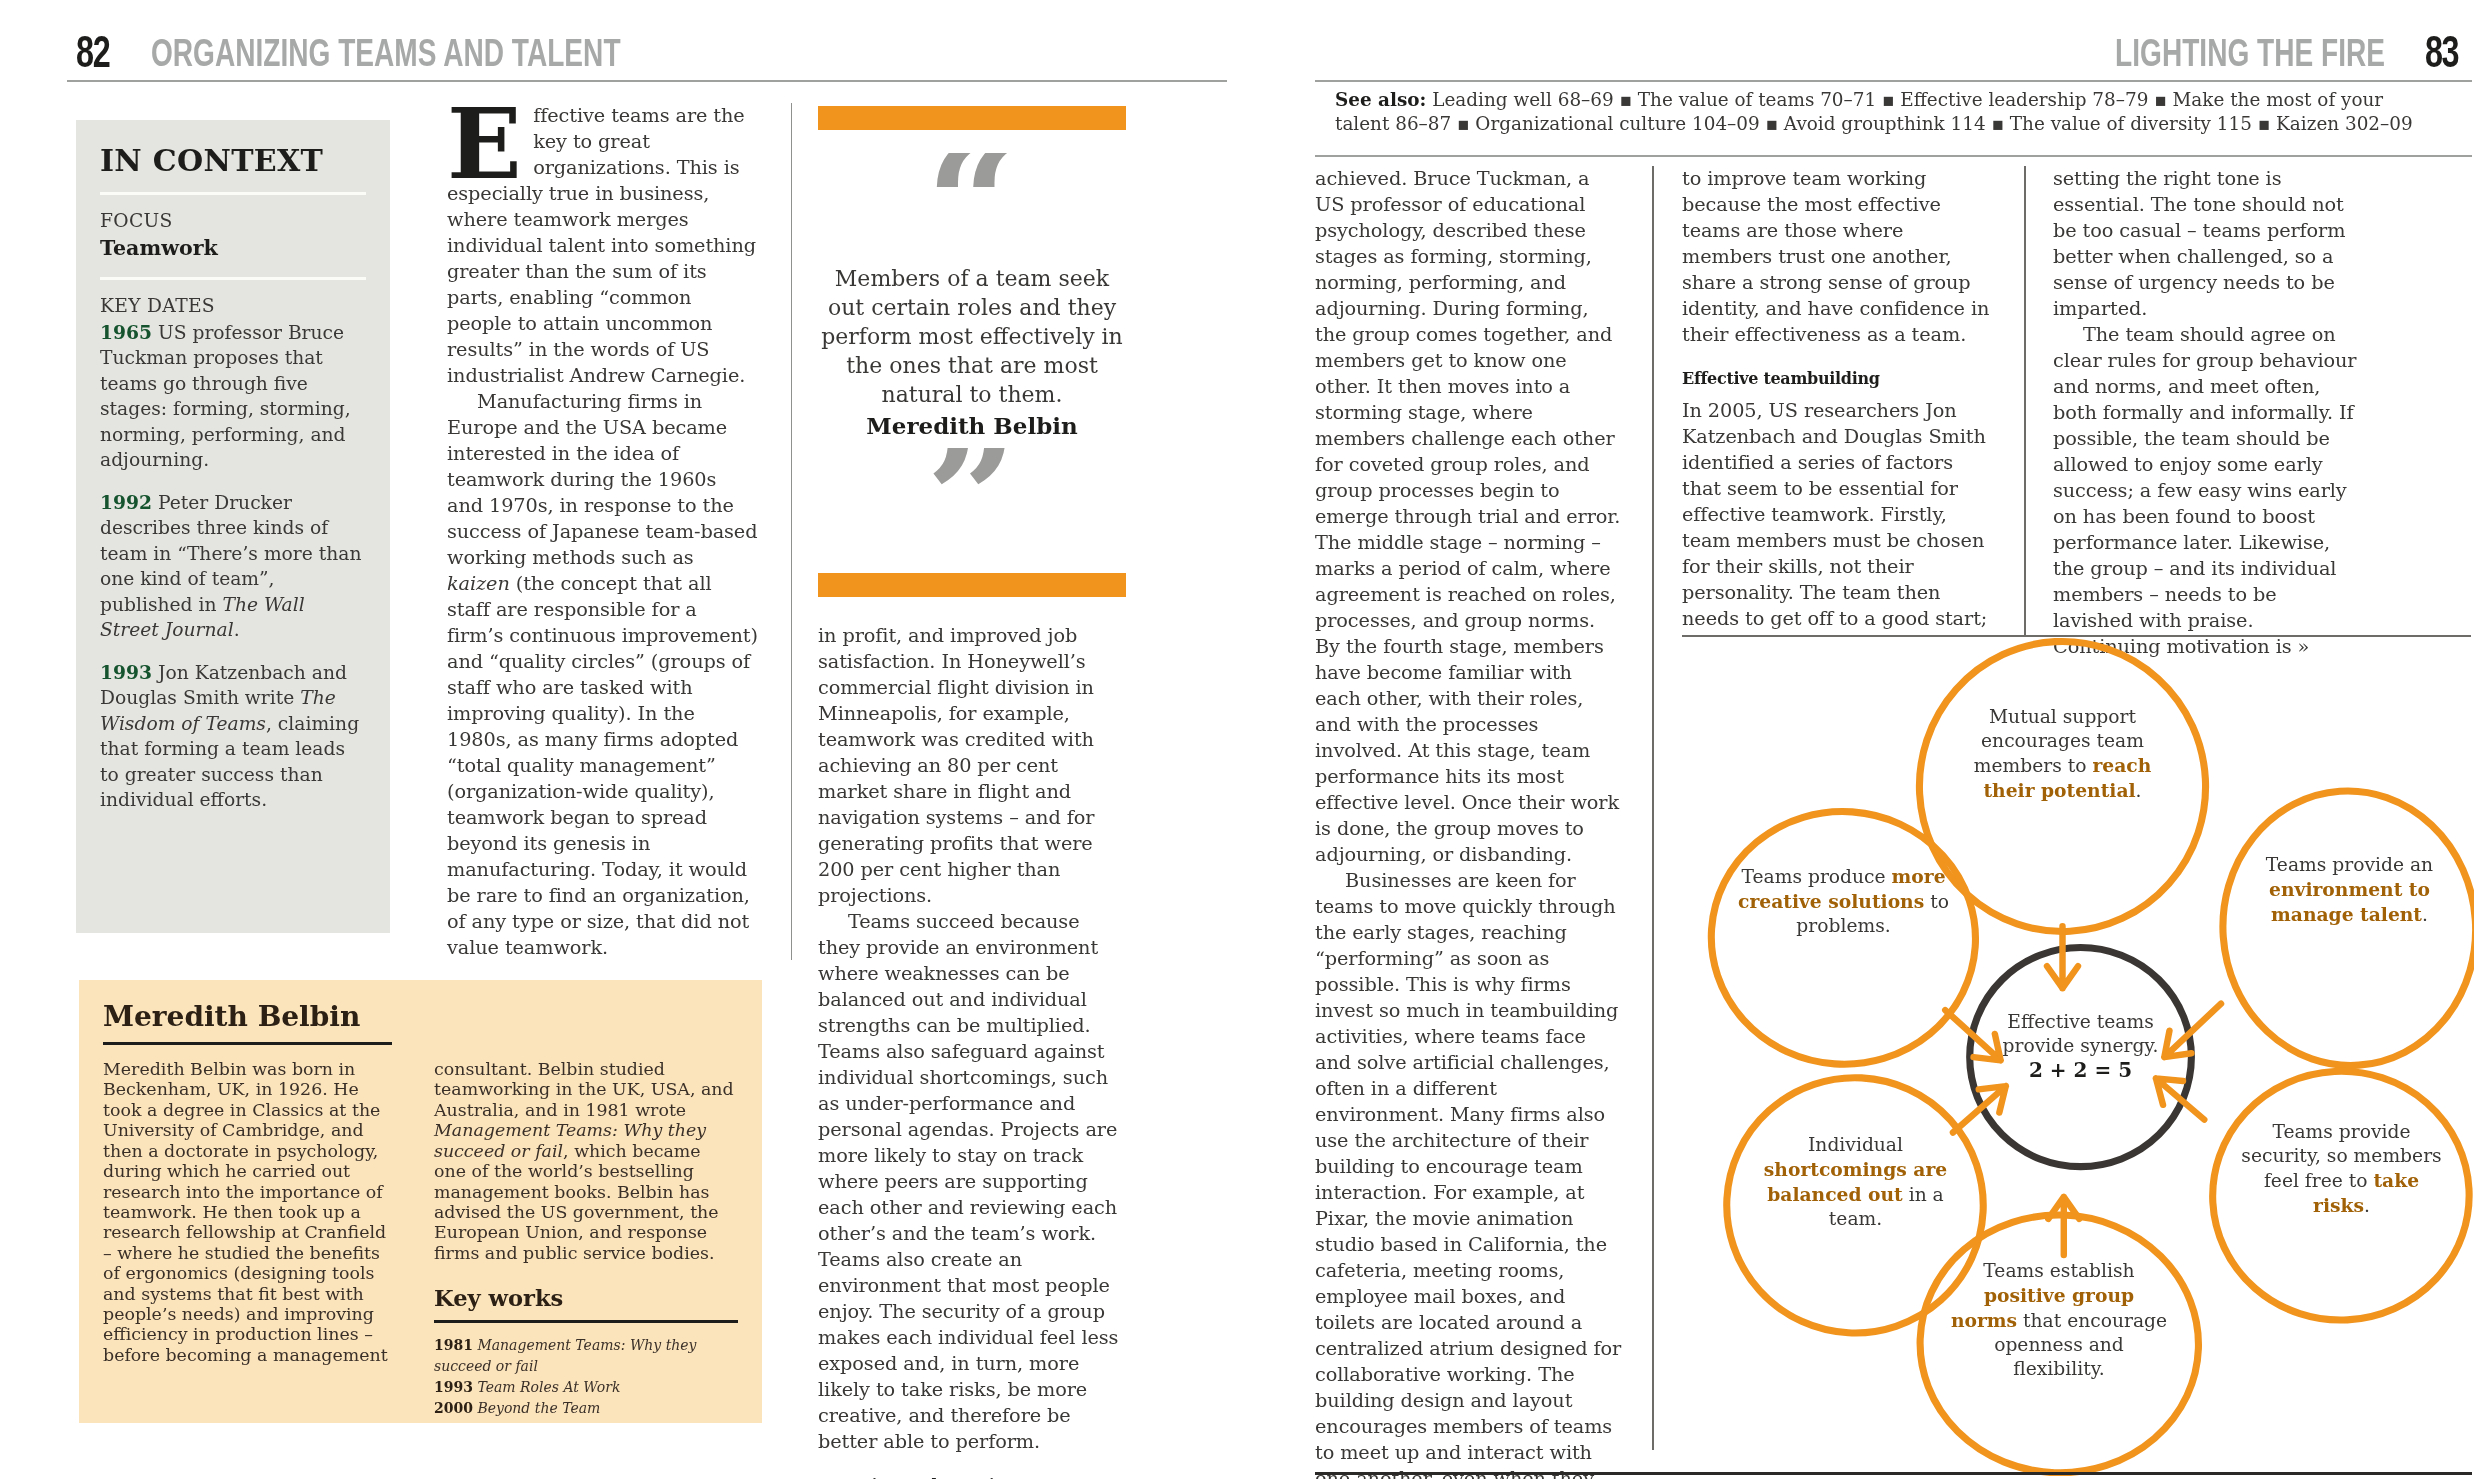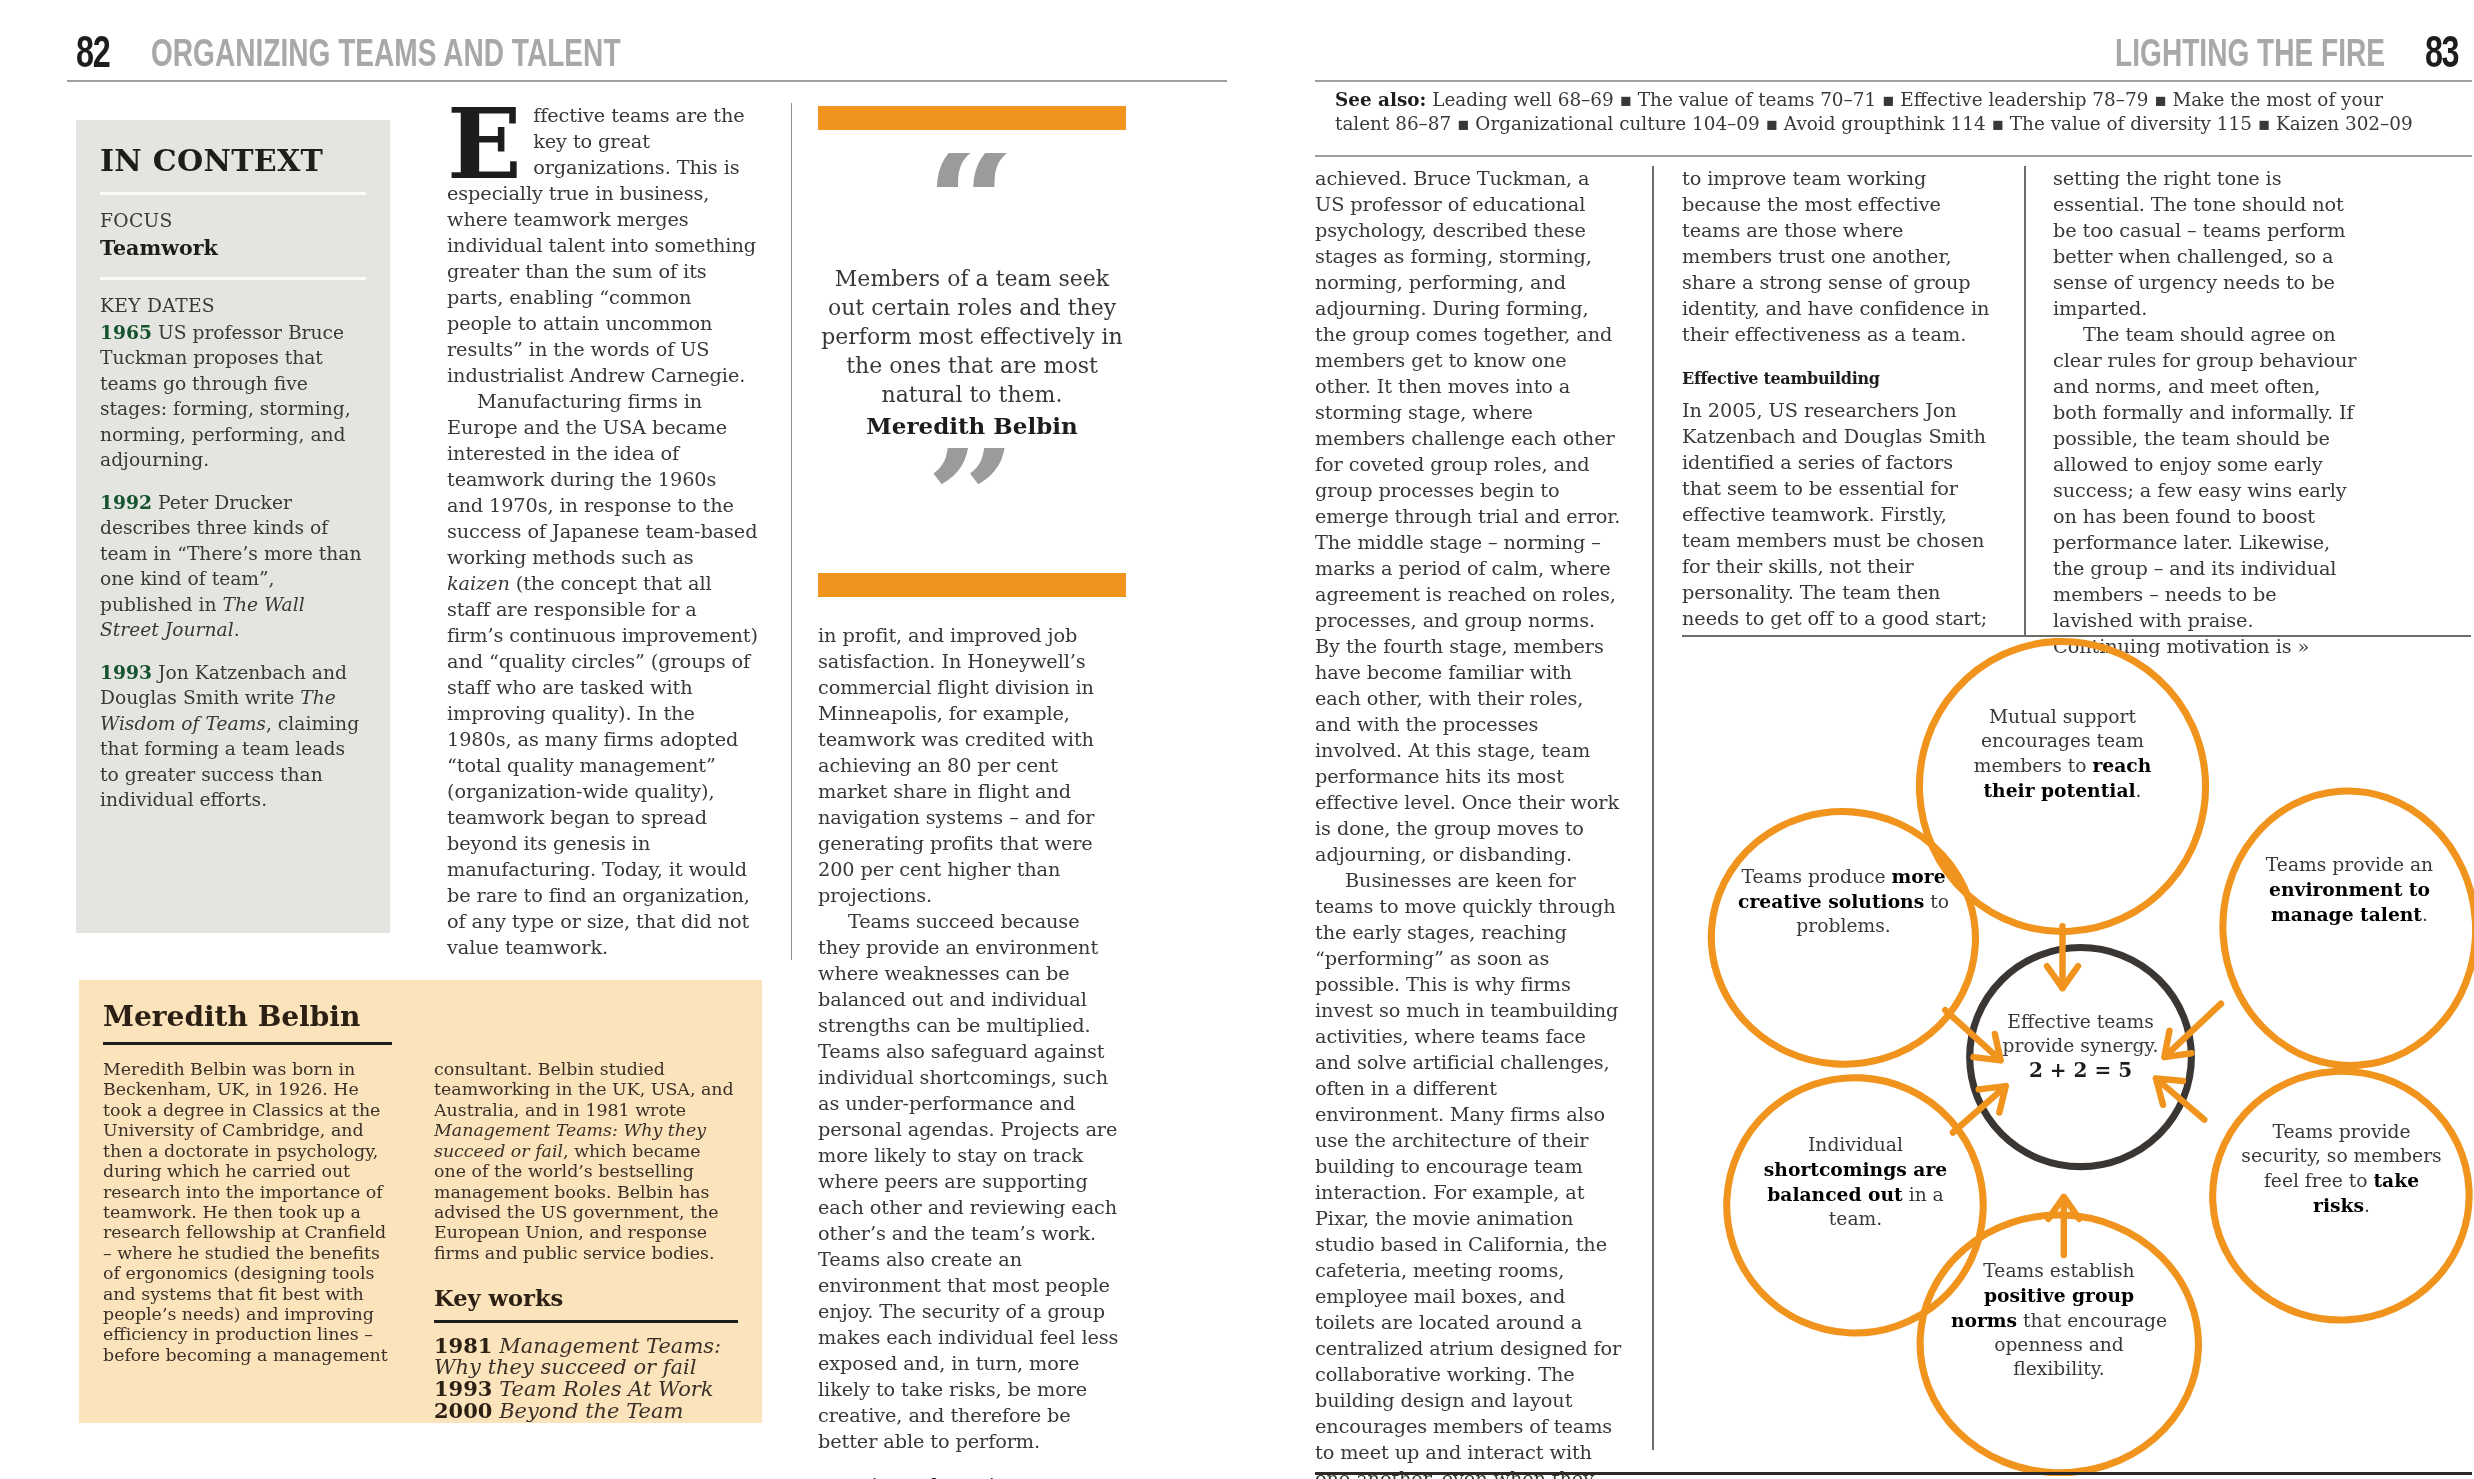--- a/index.html
+++ b/index.html
@@ -41,27 +41,27 @@
   
   .belbin{position:absolute;left:79px;top:980px;width:635px;height:394px;background:#fbe3bc;
           padding:20.6px 24px 28px 24px;}
   .belbin h2{margin:0;font-size:28px;line-height:31px;color:#2b2013;}
   .belbin .brule{height:3.2px;background:#1d1d1b;margin:10.3px 0 14px 0;width:289px;}
   .belbin .cols{display:flex;gap:36px;}
   .belbin .bcol{width:304px;}
   .belbin p{margin:0;font-size:17.4px;line-height:20.4px;color:#3a3028;}
   .belbin h4{margin:22px 0 0 0;font-size:22.6px;color:#2b2013;}
   .belbin .kwrule{height:3.2px;background:#1d1d1b;margin:9px 0 11.6px 0;width:304px;}
-  .belbin .kw{font-size:21px;line-height:21px;color:#3a3028;}
+  .belbin .kw{font-size:14px;line-height:21px;color:#3a3028;}
   .belbin .kw b{color:#2b2013;}
   
   #diagram{position:absolute;left:1650px;top:635px;width:825px;height:841px;}
   #diagram svg{position:absolute;left:0;top:0;}
   .ctext{position:absolute;text-align:center;font-size:18.7px;line-height:24px;color:#3a3836;}
-  .ctext b{color:#000000;}
+  .ctext b{color:#a16207;}
   .ctext .syn2{font-weight:700;color:#1d1d1b;font-size:20px;}
   .botline{position:absolute;background:#2b2927;height:2.6px;}
 </style>
 </head>
 <body>
 
 <div id="spread">
 
   <div class="pagenum" style="left:76px;top:26px;transform-origin:left top;">82</div>
   <div class="sectitle" style="left:151px;top:31px;transform-origin:left top;">ORGANIZING TEAMS AND TALENT</div>

